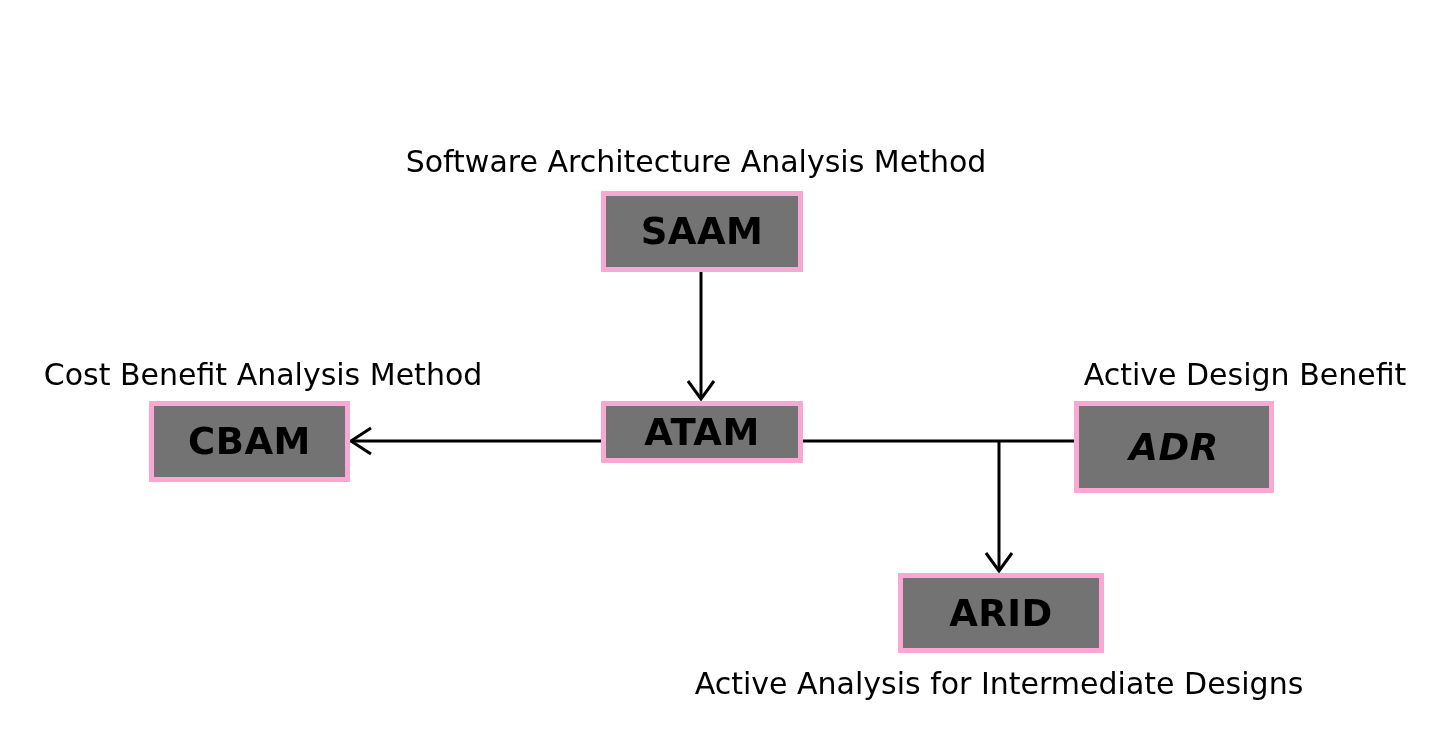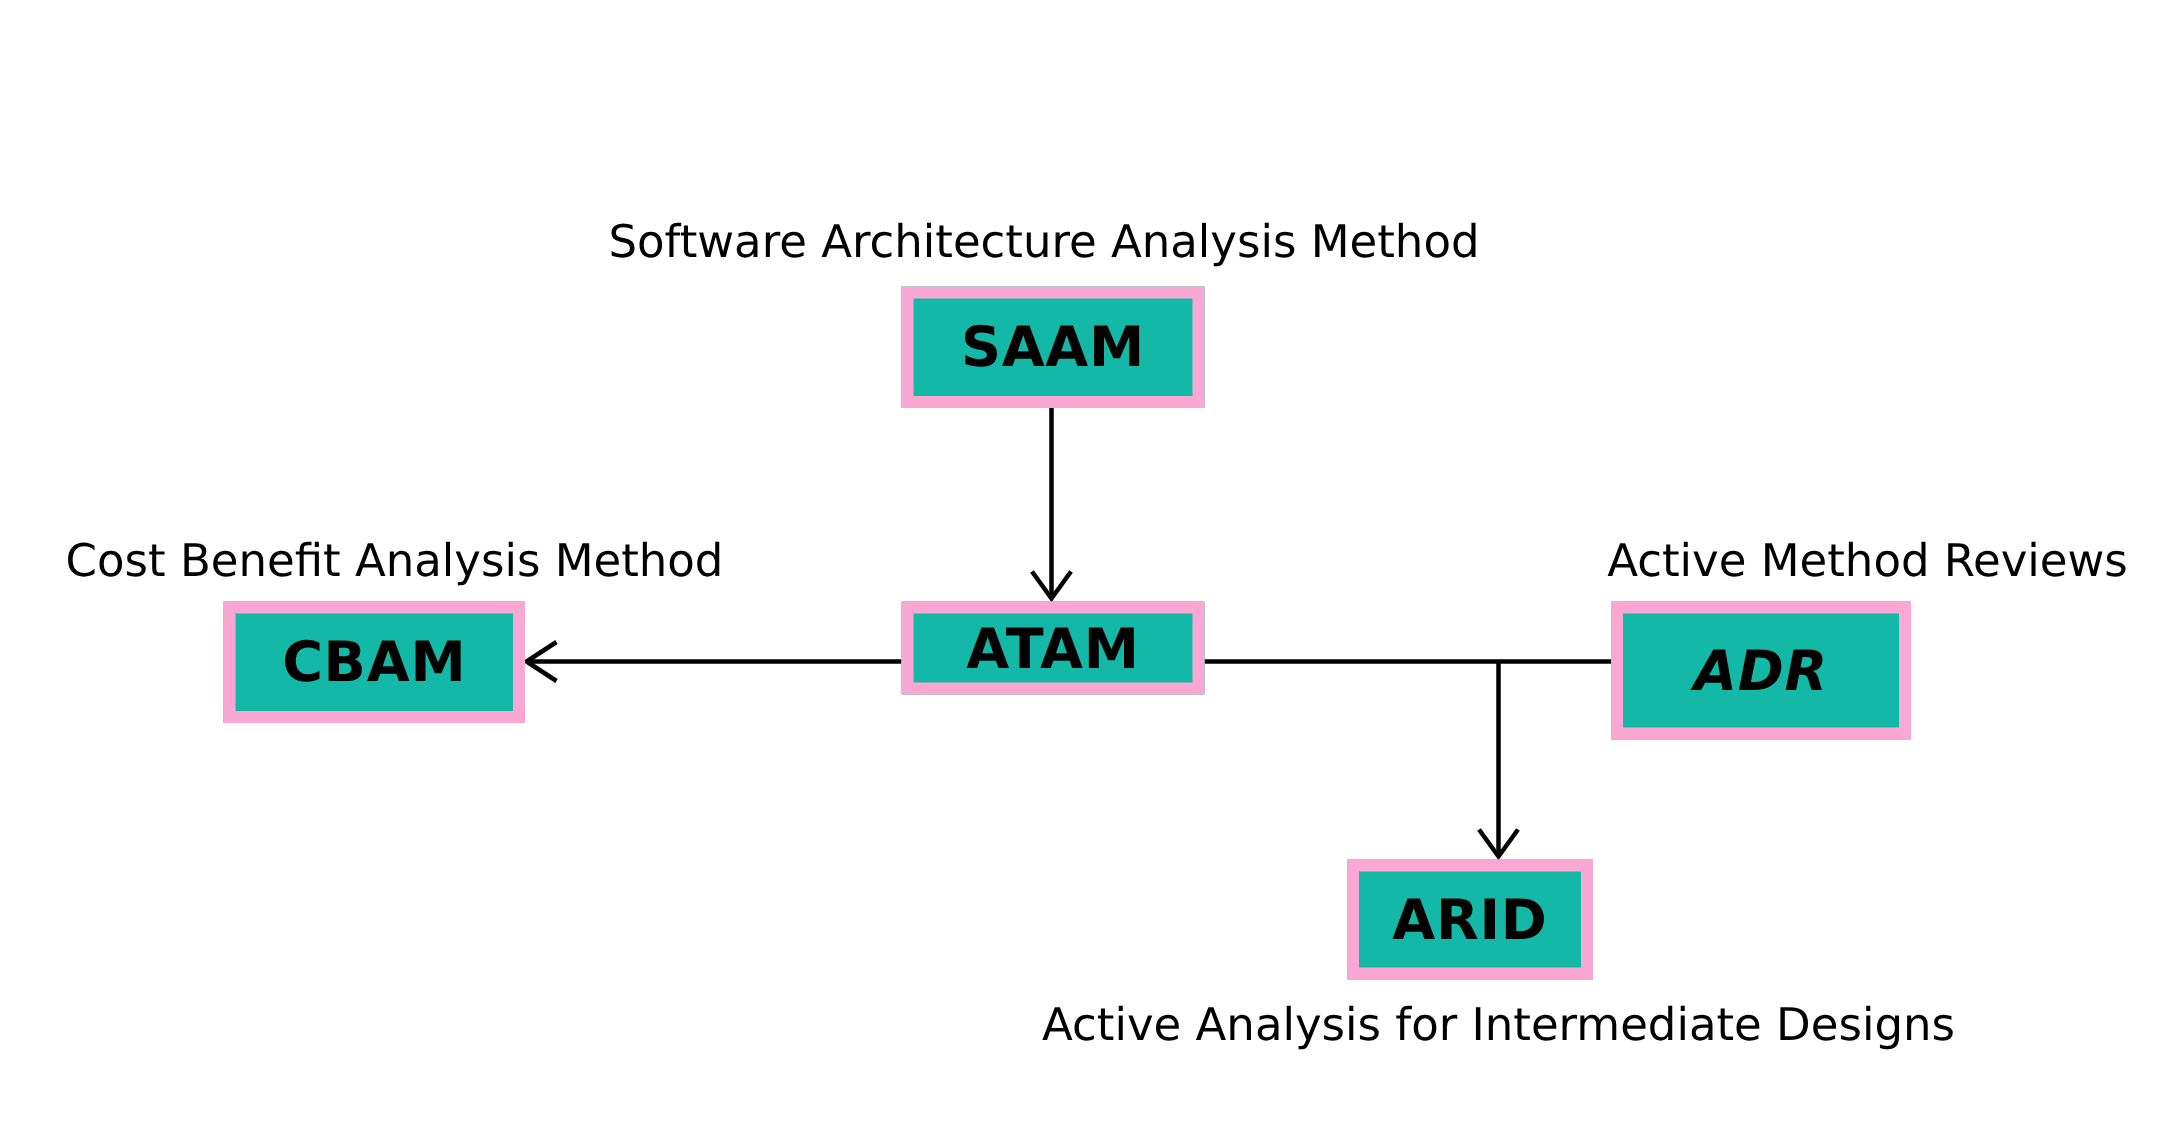--- a/index.html
+++ b/index.html
@@ -21,22 +21,22 @@
   #diagram-svg {
     position: absolute;
     left: 0;
     top: 0;
     width: 1453px;
     height: 756px;
   }
   .node-box {
     position: absolute;
     box-sizing: border-box;
-    background: #14b8a6;
-    border: 8px solid #f9a8d4;
+    background: #737373;
+    border: 5px solid #f9a8d4;
     display: flex;
     align-items: center;
     justify-content: center;
   }
   .node-label {
     font-family: "DejaVu Sans", sans-serif;
     font-weight: bold;
     font-size: 37px;
     letter-spacing: 0.5px;
     color: #000000;
@@ -77,37 +77,37 @@
       <line x1="999" y1="441" x2="999" y2="570" stroke="#000000" stroke-width="3"></line>
       <polyline points="986,553 999,571 1012,553" fill="none" stroke="#000000" stroke-width="3"></polyline>
     </g>
   </svg>
 
   <div class="caption" style="left:696px; top:147px;">Software Architecture Analysis Method</div>
 
 
   <div class="caption" style="left:247px; top:360px;margin-left:16px;">Cost Benefit Analysis Method</div>
 
-  <div class="caption" style="left:1245px; top:360px;">Active Method Reviews</div>
+  <div class="caption" style="left:1245px; top:360px;">Active Design Benefit</div>
 
   <div class="caption" style="left:999px; top:669px;">Active Analysis for Intermediate Designs</div>
 
   <div class="node-box" style="left:601px; top:191px; width:202px; height:81px;">
     <span class="node-label">SAAM</span>
   </div>
 
   <div class="node-box" style="left:601px; top:401px; width:202px; height:62px;">
     <span class="node-label">ATAM</span>
   </div>
 
   <div class="node-box" style="left:149px; top:401px; width:201px; height:81px;text-align:center;">
     <span class="node-label">CBAM</span>
   </div>
 
   <div class="node-box" style="left:1074px; top:401px; width:200px; height:92px;font-style:italic;">
     <span class="node-label">ADR</span>
   </div>
 
-  <div class="node-box" style="left:898px; top:573px; width:164px; height:80px;">
+  <div class="node-box" style="left:898px; top:573px; width:206px; height:80px;">
     <span class="node-label">ARID</span>
   </div>
 
 </div>
 
 </body></html>

